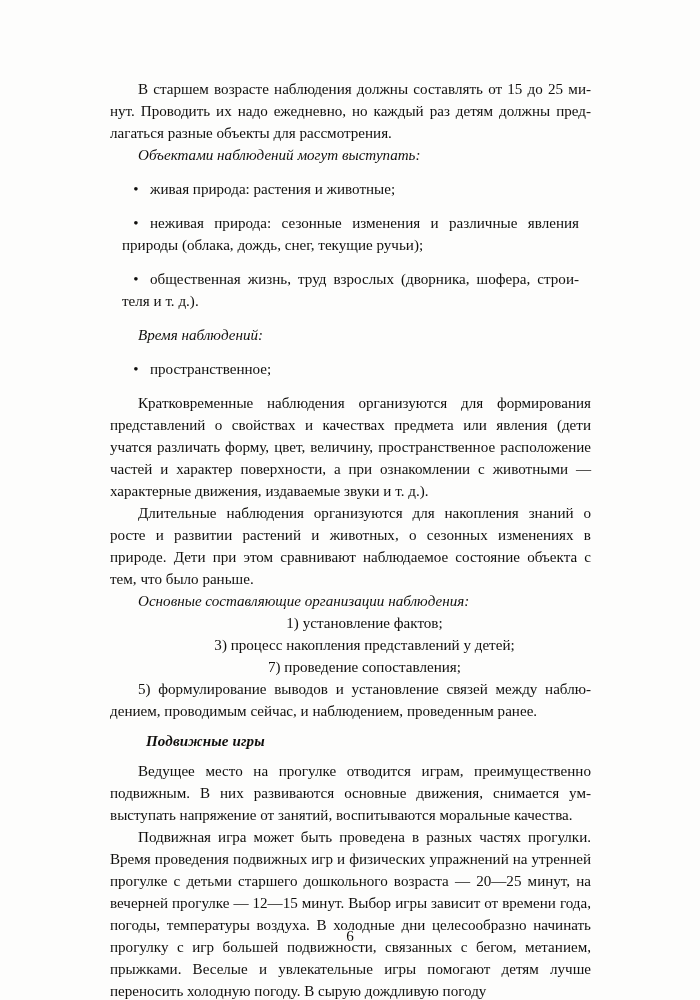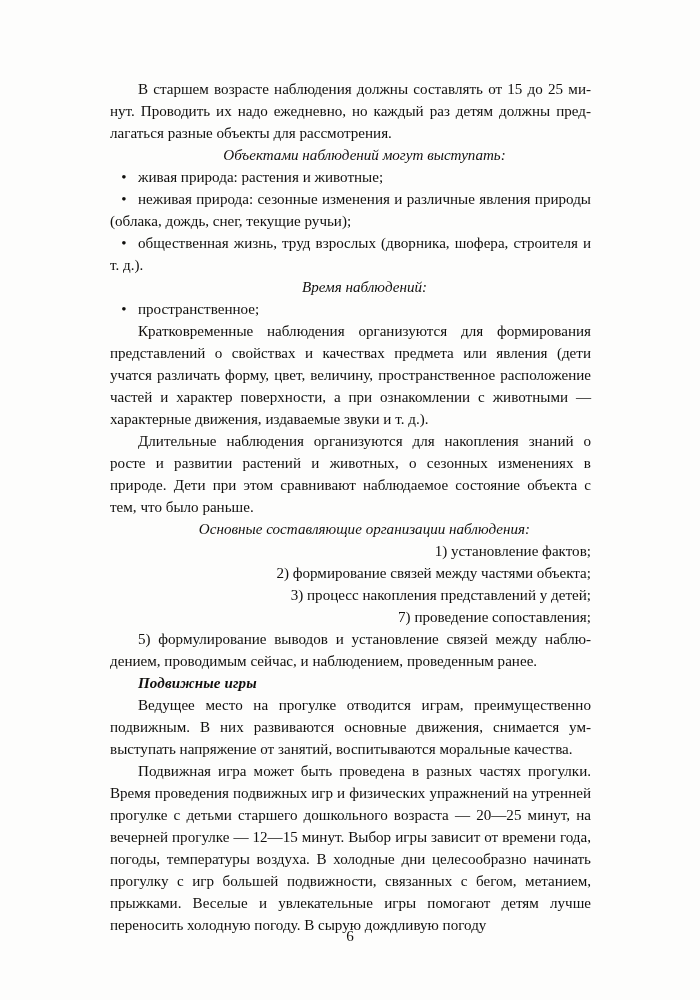--- a/index.html
+++ b/index.html
@@ -35,51 +35,51 @@
     text-justify: inter-word;
     hyphens: manual;
     -webkit-hyphens: manual;
   }
   p.subhead {
     margin: 0;
     font-size: 15.1px;
     line-height: 22.0px;
     font-style: italic;
     text-indent: 28px;
-    text-align: center;
+    text-align: left;
   }
   p.section-heading {
-    margin: 0;
+    margin: 8px;
     font-size: 15.1px;
     line-height: 22.0px;
     font-style: italic;
     font-weight: bold;
     text-indent: 28px;
     text-align: left;
     letter-spacing: 0.1px;
   }
   p.bullet {
-    margin: 0;
+    margin: 12px;
     font-size: 15.1px;
     line-height: 22.0px;
     text-align: justify;
     text-indent: 0;
     padding-left: 0;
     position: relative;
   }
   p.bullet .bullet-mark {
     display: inline-block;
     width: 28px;
     text-align: center;
   }
   p.numitem {
     margin: 0;
     font-size: 15.1px;
     line-height: 22.0px;
-    text-align: right;
+    text-align: center;
     text-indent: 28px;
   }
   .pagenum {
     position: absolute;
     left: 0;
     top: 926px;
     width: 700px;
     text-align: center;
     font-size: 15.1px;
     line-height: 20px;
@@ -108,21 +108,20 @@
     <p class="bullet"><span class="bullet-mark">•</span><span>пространственное;</span></p>
 
 
     <p class="body">Кратковременные наблюдения организуются для формирования представлений о свойствах и качествах предмета или явления (дети учатся различать форму, цвет, величину, пространственное расположе­ние частей и характер поверхности, а при ознакомлении с животны­ми — характерные движения, издаваемые звуки и т. д.).</p>
 
     <p class="body">Длительные наблюдения организуются для накопления знаний о росте и развитии растений и животных, о сезонных изменениях в природе. Дети при этом сравнивают наблюдаемое состояние объекта с тем, что было раньше.</p>
 
     <p class="subhead">Основные составляющие организации наблюдения:</p>
 
     <p class="numitem">1) установление фактов;</p>
-    <p class="numitem">2) формирование связей между частями объекта;</p>
     <p class="numitem">3) процесс накопления представлений у детей;</p>
     <p class="numitem">7) проведение сопоставления;</p>
     <p class="body">5) формулирование выводов и установление связей между наблю­дением, проводимым сейчас, и наблюдением, проведенным ранее.</p>
 
     <p class="section-heading">Подвижные игры</p>
 
     <p class="body">Ведущее место на прогулке отводится играм, преимущественно подвижным. В них развиваются основные движения, снимается ум­выступать напряжение от занятий, воспитываются моральные качества.</p>
 
     <p class="body">Подвижная игра может быть проведена в разных частях прогулки. Время проведения подвижных игр и физических упражнений на утрен­ней прогулке с детьми старшего дошкольного возраста — 20—25 минут, на вечерней прогулке — 12—15 минут. Выбор игры зависит от време­ни года, погоды, температуры воздуха. В холодные дни целесообразно начинать прогулку с игр большей подвижности, связанных с бегом, метанием, прыжками. Веселые и увлекательные игры помогают де­тям лучше переносить холодную погоду. В сырую дождливую погоду</p>
 

